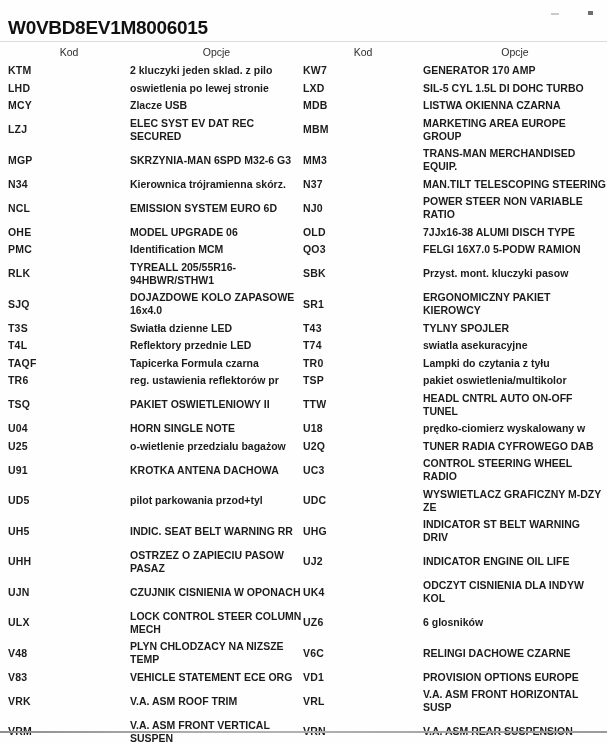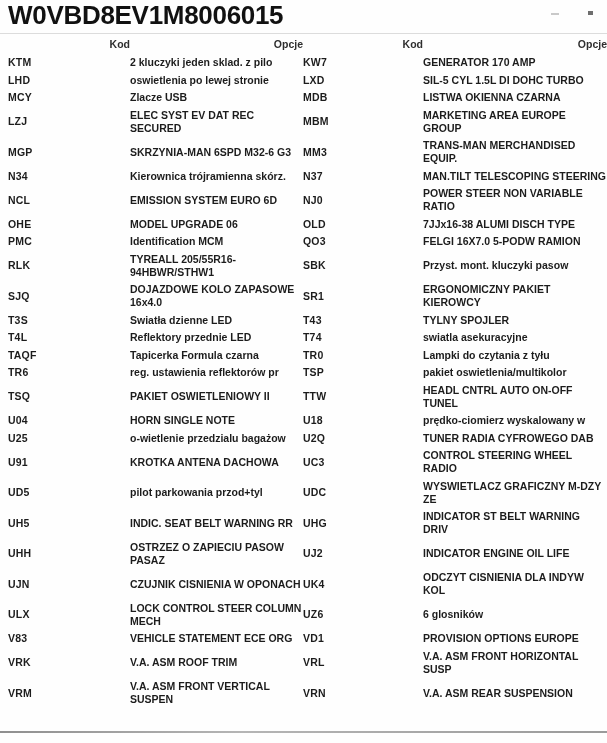--- a/index.html
+++ b/index.html
@@ -4,39 +4,39 @@
 <style>
   html,body{margin:0;padding:0;}
   body{
     width:607px;height:743px;overflow:hidden;
     background:#ffffff;
     font-family:"Liberation Sans","DejaVu Sans",sans-serif;
     position:relative;
   }
   .page{position:absolute;inset:0;background:#fefefe;}
   .title{
-    font-size:26px;font-weight:700;color:#111;
+    font-size:19px;font-weight:700;color:#111;
     letter-spacing:-0.3px;
-    padding:0 0 2px 8px;
+    padding:17px 0 2px 8px;
     border-bottom:1px solid #dcdcdc;
   }
   .speck{
     position:absolute;top:11px;left:588px;width:5px;height:4px;
     background:#4a4a4a;opacity:.8;
   }
   .speck2{
     position:absolute;top:13px;left:551px;width:8px;height:2px;
     background:#c9c9c9;
   }
   table{
     border-collapse:collapse;table-layout:fixed;
     width:599px;margin-left:8px;margin-top:1px;
   }
   th{
-    text-align:right;font-weight:700;color:#2e2e2e;
+    text-align:center;font-weight:400;color:#2e2e2e;
     font-size:10.5px;padding:3px 0 4px 0;
   }
   td{
     font-size:10.5px;font-weight:700;color:#1c1c1c;
     padding:2px 0 2.5px 0;vertical-align:middle;
     line-height:13px;white-space:pre-line;
   }
   .c1{width:122px;}
   .c2{width:173px;}
   .c3{width:120px;}
@@ -212,20 +212,26 @@
           <td>ODCZYT CISNIENIA DLA INDYW KOL</td>
         </tr>
         <tr>
           <td class="code">ULX</td>
           <td>LOCK CONTROL STEER COLUMN
 MECH</td>
           <td class="code">UZ6</td>
           <td>6 glosników</td>
         </tr>
         <tr>
+          <td class="code">V48</td>
+          <td>PLYN CHLODZACY NA NIZSZE TEMP</td>
+          <td class="code">V6C</td>
+          <td>RELINGI DACHOWE CZARNE</td>
+        </tr>
+        <tr>
           <td class="code">V83</td>
           <td>VEHICLE STATEMENT ECE ORG</td>
           <td class="code">VD1</td>
           <td>PROVISION OPTIONS EUROPE</td>
         </tr>
         <tr>
           <td class="code">VRK</td>
           <td>V.A. ASM ROOF TRIM</td>
           <td class="code">VRL</td>
           <td>V.A. ASM FRONT HORIZONTAL SUSP</td>

